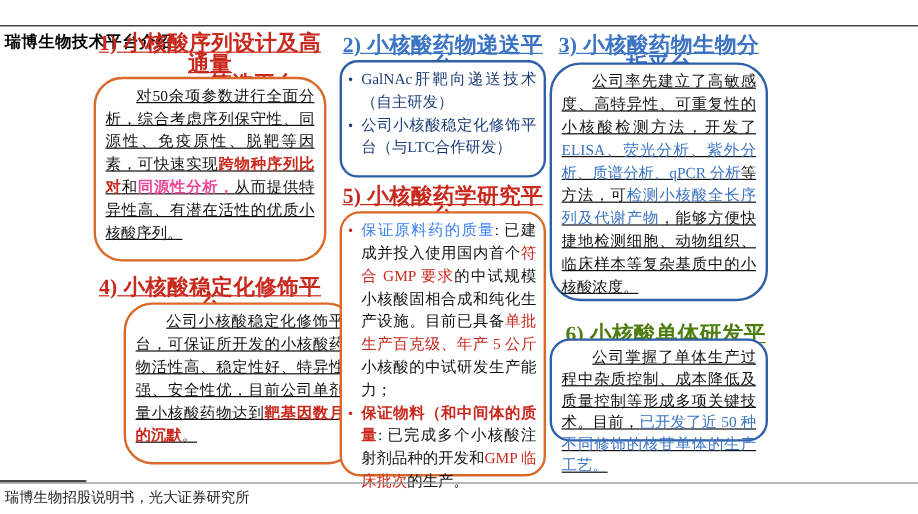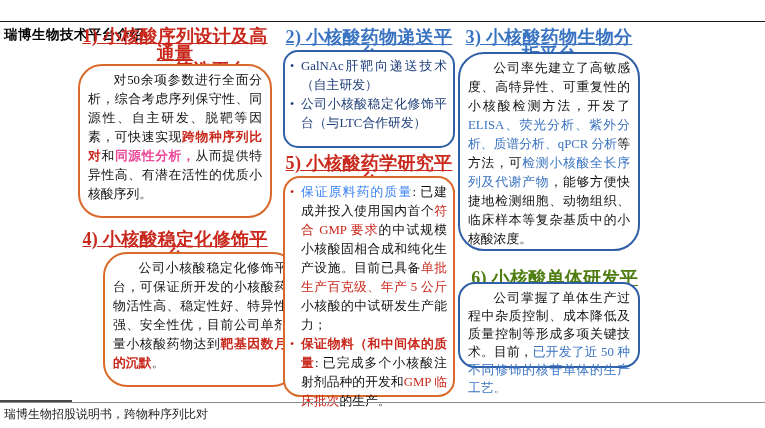--- a/index.html
+++ b/index.html
@@ -19,21 +19,21 @@
   .ptitle{
     position:absolute;font-size:18px;font-weight:bold;line-height:17px;
     text-align:center;letter-spacing:.3px;text-decoration:underline;
   }
   .ptitle .l2{display:block;text-align:right;padding-right:24px;}
   
   .pbox{
     position:absolute;box-sizing:border-box;background:#fff;
     font-size:12.8px;line-height:19px;text-align:justify;
   }
-  .pbox .para{text-indent:2em;padding:5px 8px 0 8px;}
+  .pbox .para{text-indent:2em;padding:5px 8px 0 8px;text-decoration:underline;}
   .pbox ul{list-style:none;margin:0;padding:5px 6px 0 5px;}
   .pbox li{display:flex;}
   .pbox li .mk{flex:0 0 11px;font-size:12px;line-height:19px;}
   .pbox li .bt{flex:1;}
   .orange-border{border:2px solid #d96a2a;}
   .blue-border{border:2px solid #2f5fa7;}
   
   .src-rule-short{position:absolute;left:0;top:400px;width:72px;height:2px;background:#4a4a4a;}
   .src-rule{position:absolute;left:0;top:402px;width:765px;height:0;border-top:1px solid #8a8a8a;}
   .src-text{
@@ -46,21 +46,21 @@
 <body>
 
 <div class="hdr-title">瑞博生物技术平台介绍</div>
 <div class="hdr-rule"></div>
 
 <div class="ptitle" style="left:78px;top:28px;width:194px;color:#c9281c;">
   <span>1) 小核酸序列设计及高通量</span>
   <span class="l2">筛选平台</span>
 </div>
 <div class="pbox orange-border" style="left:78px;top:64px;width:194px;height:154px;border-radius:24px;">
-  <div class="para"><span>对50余项参数进行全面分析，综合考虑序列保守性、同源性、自主研发、脱靶等因素，可快速实现</span><span style="color: rgb(201, 40, 28); font-weight: bold;">跨物种序列比对</span><span>和</span><span style="color: #ec4899; font-weight: bold;">同源性分析，</span><span>从而提供特异性高、有潜在活性的优质小核酸序列。</span></div>
+  <div class="para"><span>对50余项参数进行全面分析，综合考虑序列保守性、同源性、免疫原性、脱靶等因素，可快速实现</span><span style="color: rgb(201, 40, 28); font-weight: bold;">跨物种序列比对</span><span>和</span><span style="color: #ec4899; font-weight: bold;">同源性分析，</span><span>从而提供特异性高、有潜在活性的优质小核酸序列。</span></div>
 </div>
 
 <div class="ptitle" style="left:78px;top:231px;width:194px;color:#c9281c;">4) 小核酸稳定化修饰平台</div>
 <div class="pbox orange-border" style="left:78px;top:252px;width:194px;height:135px;border-radius:24px;margin-left:25px;">
   <div class="para"><span>公司小核酸稳定化修饰平台，可保证所开发的小核酸药物活性高、稳定性好、特异性强、安全性优，目前公司单剂量小核酸药物达到</span><span style="color: rgb(201, 40, 28); font-weight: bold;">靶基因数月的沉默</span><span>。</span></div>
 </div>
 
 <div class="ptitle" style="left:283px;top:29px;width:172px;color:#3a73c2;">2) 小核酸药物递送平台</div>
 <div class="pbox blue-border" style="left:283px;top:50px;width:172px;height:98px;border-radius:15px;color:#1d3d78;">
   <ul>
@@ -94,13 +94,13 @@
   <div class="para"><span>公司率先建立了高敏感度、高特异性、可重复性的小核酸检测方法，开发了</span><span style="color: rgb(58, 115, 194);">ELISA、荧光分析、紫外分析、质谱分析、qPCR 分析</span><span>等方法，可</span><span style="color: rgb(58, 115, 194);">检测小核酸全长序列及代谢产物</span><span>，能够方便快捷地检测细胞、动物组织、临床样本等复杂基质中的小核酸浓度。</span></div>
 </div>
 
 <div class="ptitle" style="left:458px;top:259px;width:182px;color:#4d7c0f;text-align:right;padding-right:2px;box-sizing:border-box;margin-top:11px;">6) 小核酸单体研发平台</div>
 <div class="pbox blue-border" style="left:458px;top:282px;width:182px;height:86px;border-radius:17px;line-height:18px;">
   <div class="para"><span>公司掌握了单体生产过程中杂质控制、成本降低及质量控制等形成多项关键技术。目前，</span><span style="color: rgb(58, 115, 194);">已开发了近 50 种不同修饰的核苷单体的生产工艺。</span></div>
 </div>
 
 <div class="src-rule-short"></div>
 <div class="src-rule"></div>
-<div class="src-text">瑞博生物招股说明书，跨物种序列比对</div>
+<div class="src-text">瑞博生物招股说明书，光大证券研究所</div>
 
 </body></html>

